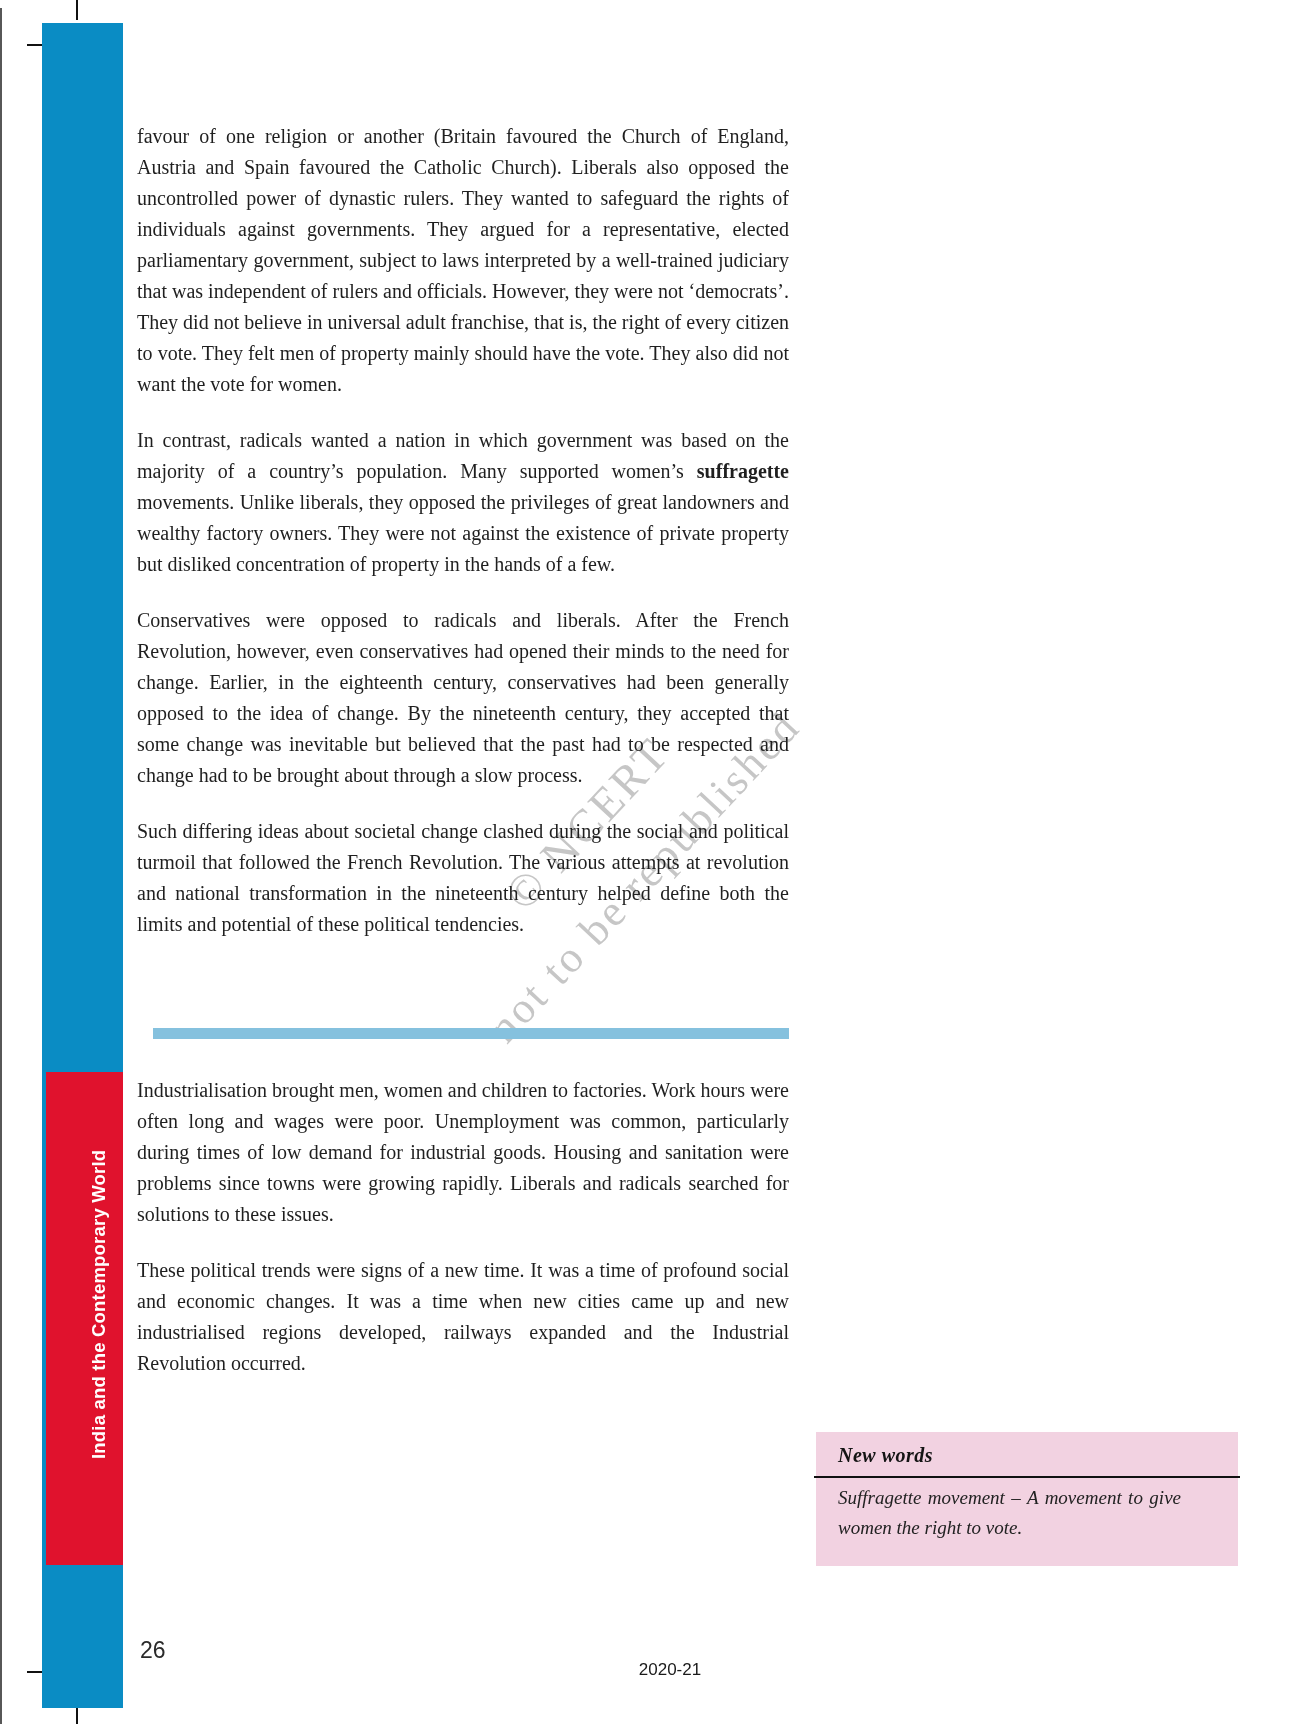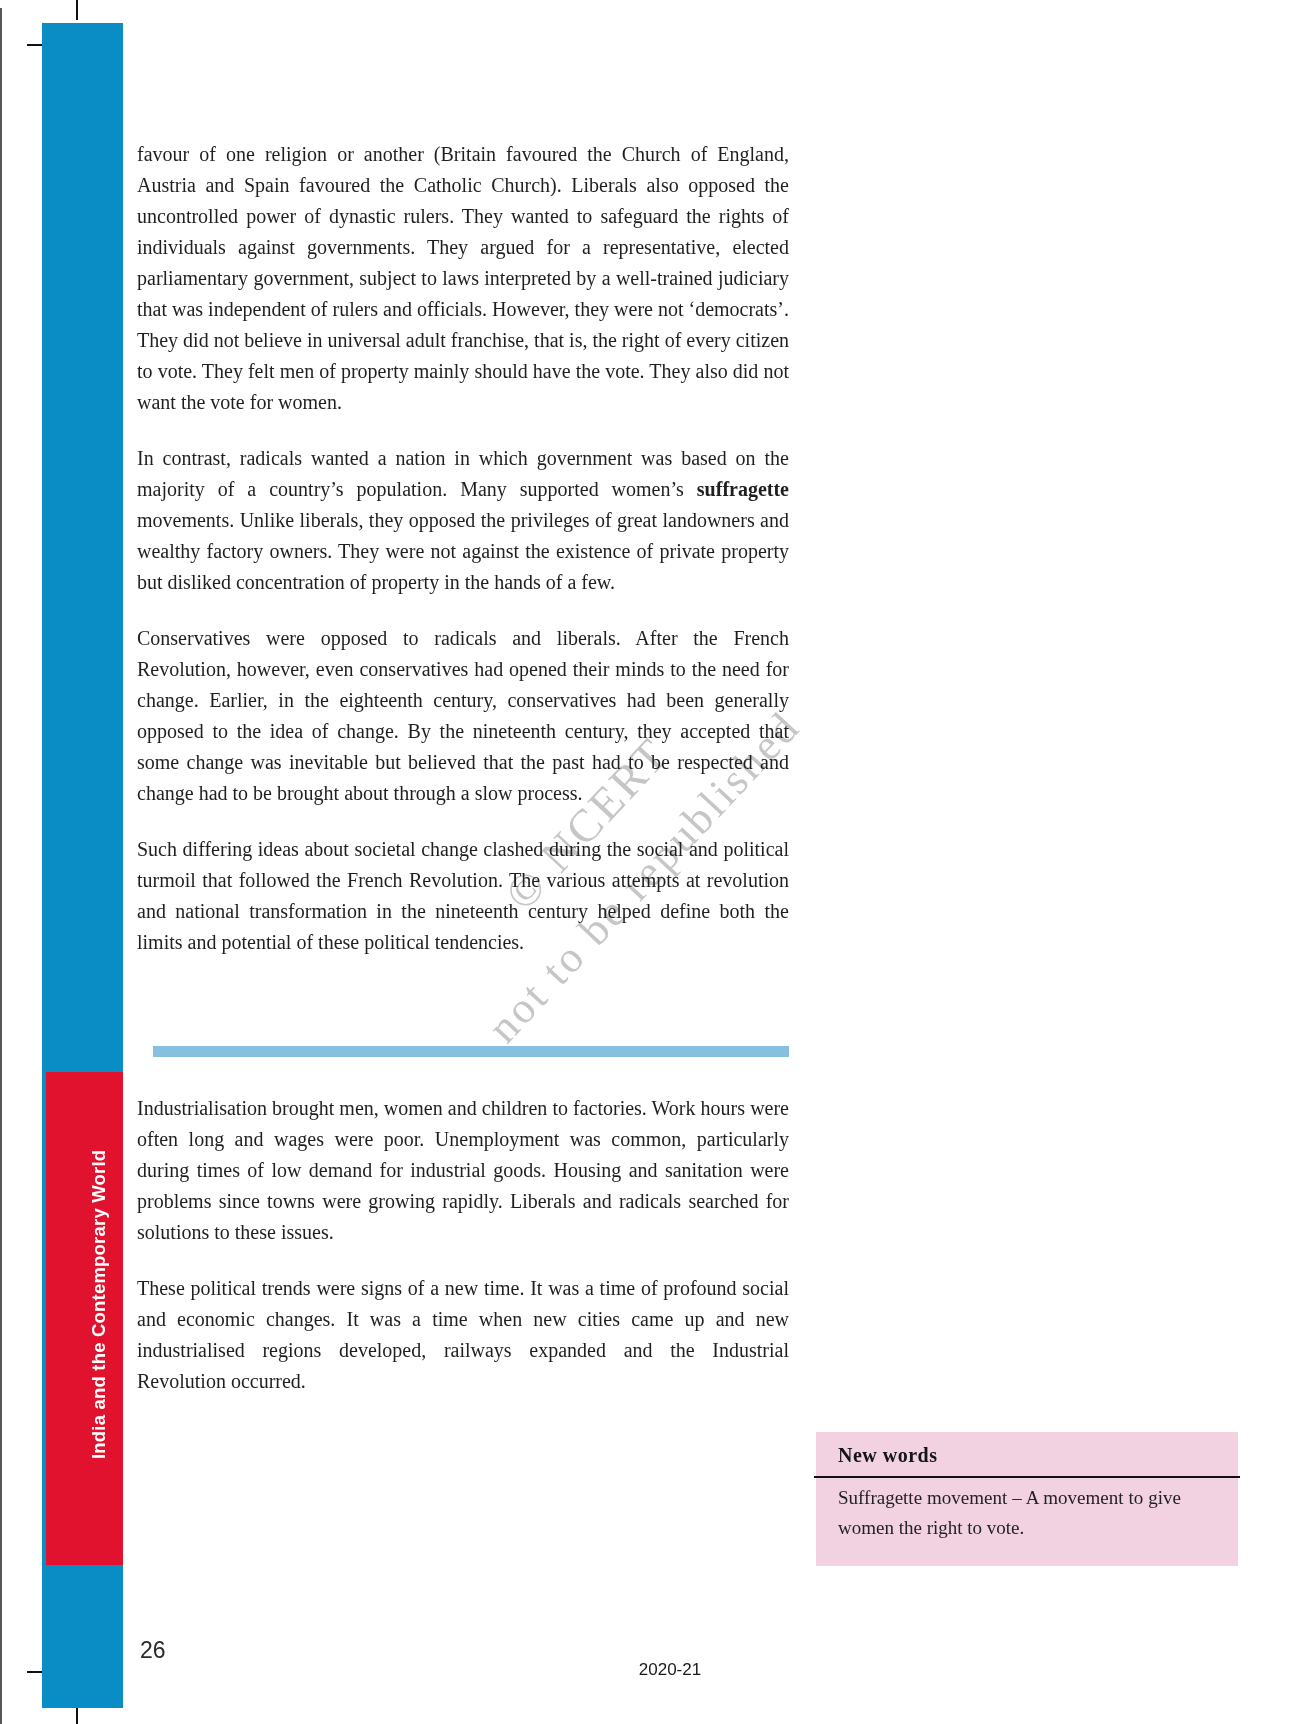--- a/index.html
+++ b/index.html
@@ -27,37 +27,37 @@
   
   .watermark{
     position:absolute;left:400px;top:640px;width:430px;height:420px;
     display:flex;flex-direction:column;align-items:center;justify-content:center;gap:26px;
     transform:rotate(-47deg);color:#c6c6c6;pointer-events:none;
     font-family:"Liberation Serif", serif;letter-spacing:3px;
   }
   .watermark .w1{font-size:46px;white-space:nowrap;}
   .watermark .w2{font-size:44px;white-space:nowrap;}
   
-  .main-col{position:absolute;left:137px;top:139px;width:652px;}
+  .main-col{position:absolute;left:137px;top:121px;width:652px;}
   .main-col p{
     margin:0 0 25px 0;font-size:20px;line-height:31px;text-align:justify;
   }
   .main-col p b{font-weight:700;margin-top:16px;}
   .section-head{
     display:flex;align-items:center;margin-top:84px;margin-bottom:36px;
   }
   .section-title{
     font-family:"Liberation Sans", sans-serif;font-size:23px;font-weight:600;
     letter-spacing:-0.3px;white-space:nowrap;color:#141414;
   }
   .section-rule{flex:1;height:11px;background:#85c1de;margin-left:16px;margin-top:4px;}
   
   .new-words{
     position:absolute;left:816px;top:1432px;width:422px;height:134px;
-    background:#f2d2e1;box-sizing:border-box;padding:12px 17px 0 0;
+    background:#f2d2e1;box-sizing:border-box;padding:12px 17px 0 0;font-style:italic;
   }
   .nw-title{
     font-size:20px;font-weight:700;color:#141414;margin:0 0 0 22px;letter-spacing:.5px;
   }
   .nw-rule{position:absolute;left:-2px;top:44px;width:426px;height:2px;background:#111;}
   .nw-body{
     margin:16px 40px 0 22px;font-size:19px;line-height:30px;text-align:justify;color:#222;
   }
   
   .page-num{

